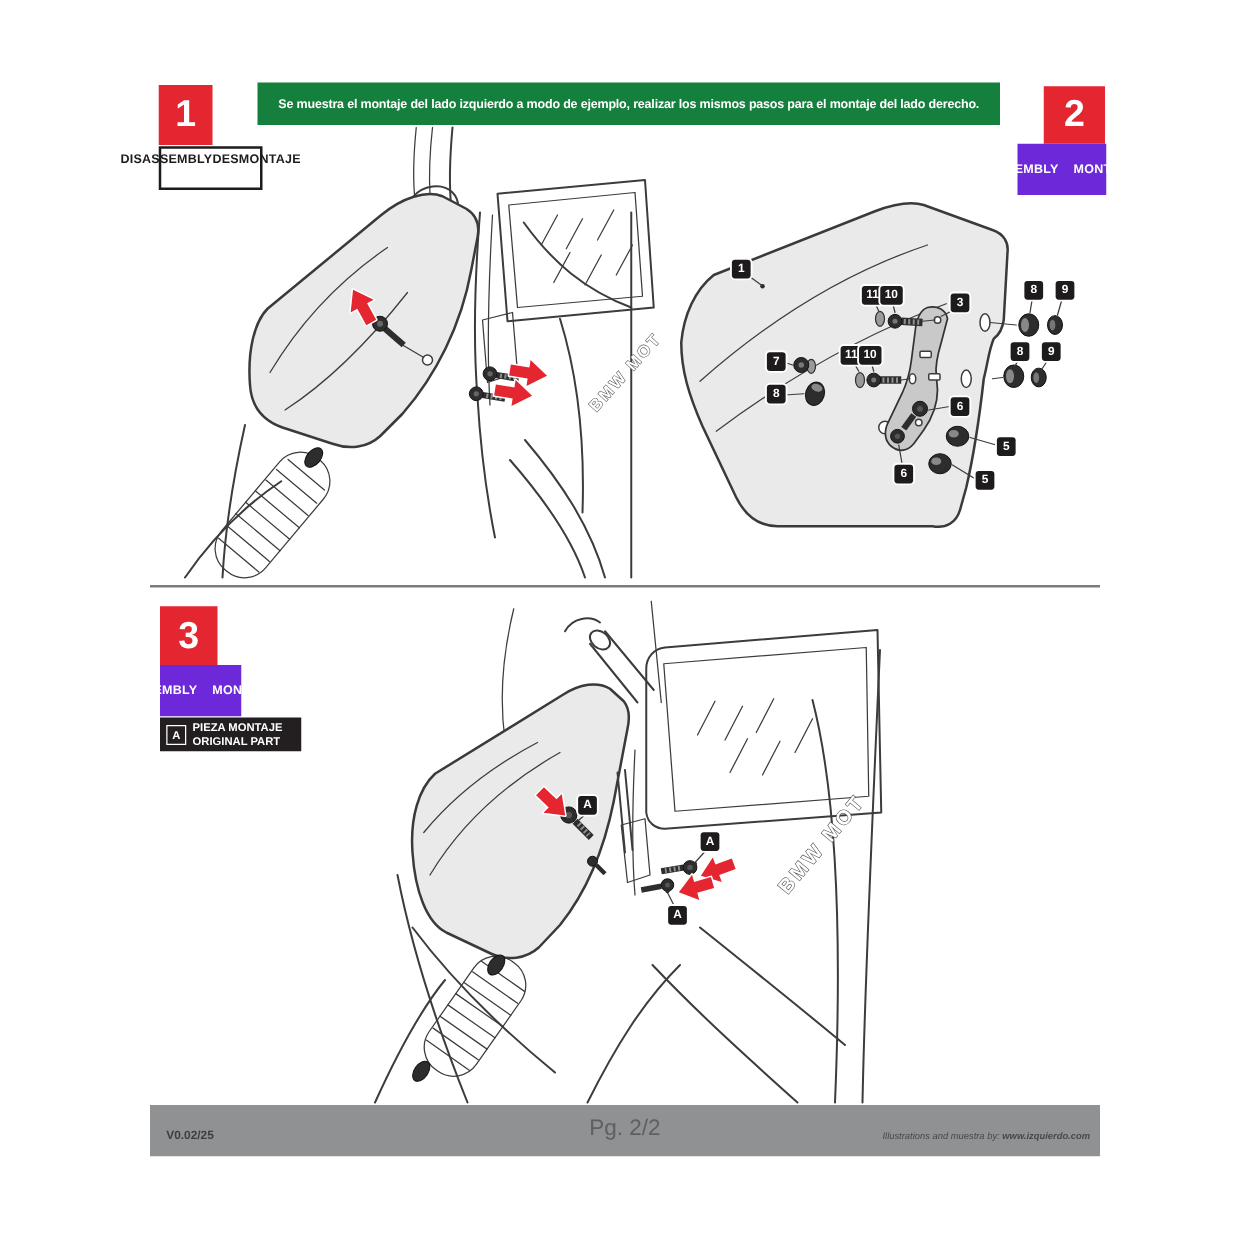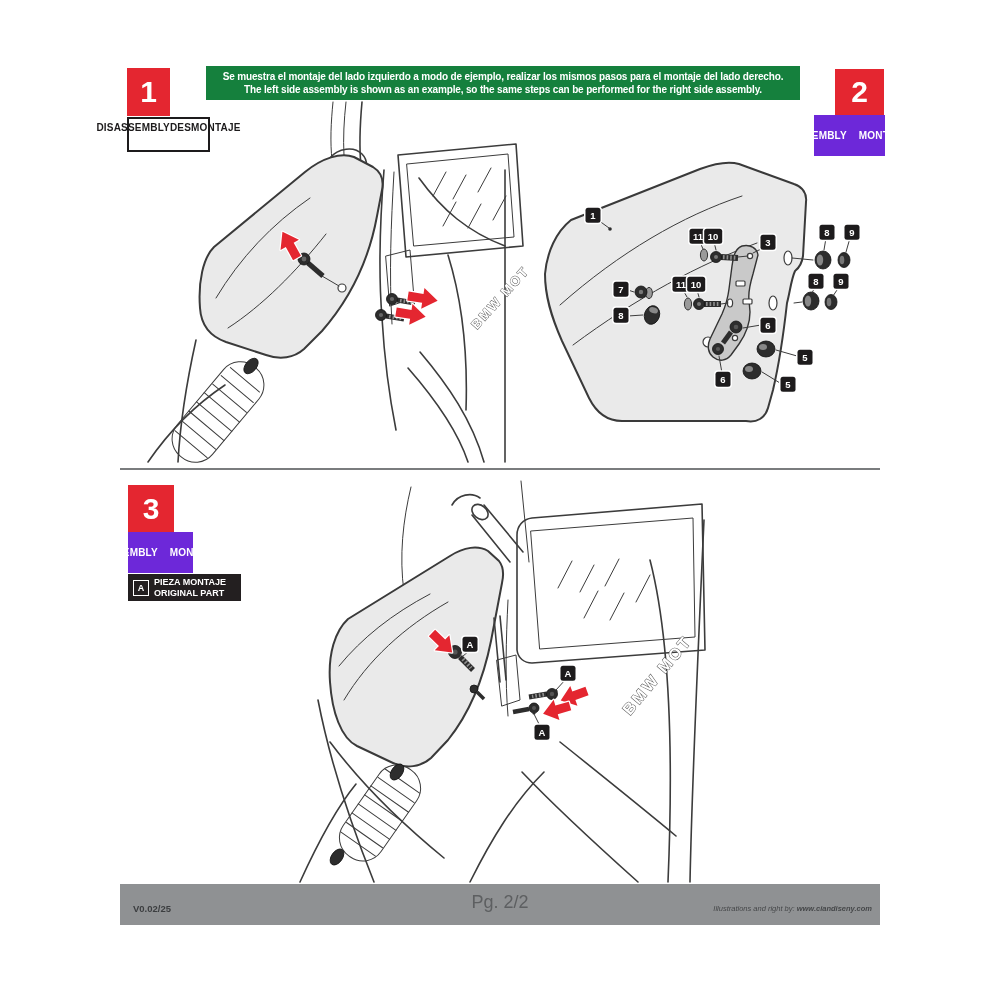--- a/index.html
+++ b/index.html
@@ -329,21 +329,20 @@
   <div class="badge" style="left:127px;top:68px;width:43px;height:48px;">
       <span>1</span>
     </div>
   <div class="lbl outline" style="left:127px;top:117px;width:71px;height:27px;">
     <span>DISASSEMBLY</span>
     <span>DESMONTAJE</span>
   </div>
 
   <div class="banner">
     <span>Se muestra el montaje del lado izquierdo a modo de ejemplo, realizar los mismos pasos para el montaje del lado derecho.</span>
-    <span>The left side assembly is shown as an example, so the same steps can be performed for the right side assembly.</span>
   </div>
 
   <div class="badge" style="left:835px;top:69px;width:49px;height:46px;">
       <span>2</span>
     </div>
   <div class="lbl solid" style="left:814px;top:115px;width:63px;height:29px;">
     <span>ASSEMBLY</span>
     <span>MONTAJE</span>
   </div>
 
@@ -362,17 +361,17 @@
     <span class="ttext">
       <span>PIEZA MONTAJE</span><br>
       <span>ORIGINAL PART</span>
     </span>
   </div>
 
   <div class="footer-bar"></div>
   <div class="footer-page">Pg. 2/2</div>
   <div class="footer-version">V0.02/25</div>
   <div class="footer-credit">
-    <span>Illustrations and right by:</span>
-    <b>www.ciandiseny.com</b>
+    <span>Illustrations and muestra by:</span>
+    <b>www.izquierdo.com</b>
   </div>
 
 </div>
 
 </body></html>

